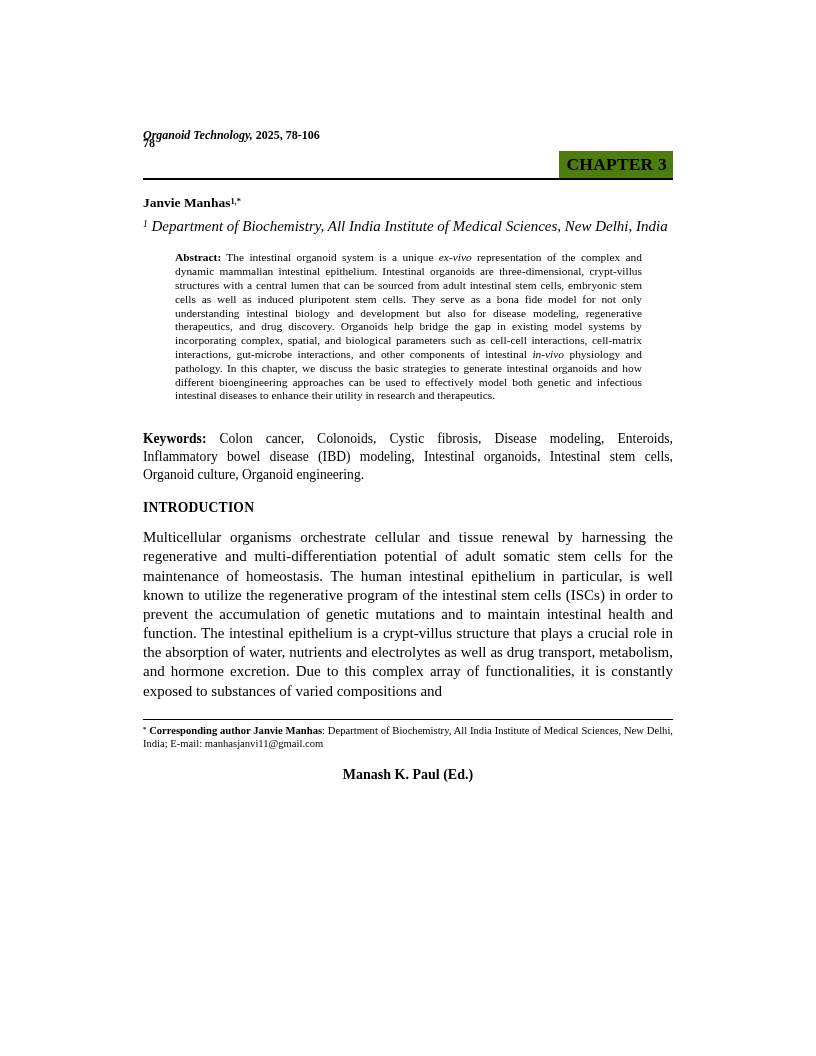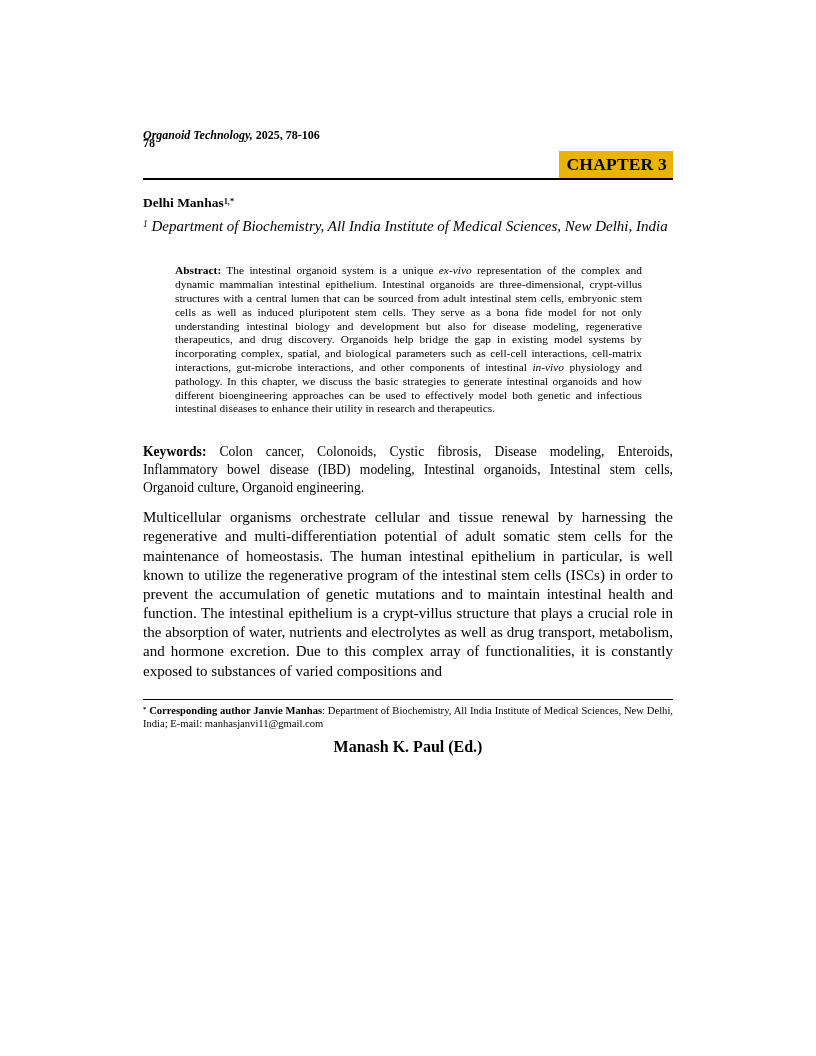--- a/index.html
+++ b/index.html
@@ -13,45 +13,45 @@
   .sheet { position: relative; width: 530px; margin-left: 143px; padding-top: 128px; }
 
   
   .header { position: relative; font-size: 12px; line-height: 1.2; }
   .pagenum { position: absolute; left: 0; top: 8px; font-weight: bold; }
   .running { text-align: left; }
 
   
   .chapter-row { margin-top: 9px; border-bottom: 2px solid #000; text-align: right; }
   .chapter-badge {
-    display: inline-block; background: #eab308;
+    display: inline-block; background: #4d7c0f;
     font-weight: bold; font-size: 17.5px; letter-spacing: 0.2px;
     padding: 3px 6px 3px 8px; vertical-align: bottom;
   }
 
   h1.title {
     margin: 13px 0 0; font-size: 20.5px; line-height: 1.3;
     font-weight: bold; text-align: justify;
   }
   .author { margin: 15px 0 0; font-size: 13.5px; }
   .affil  { margin: 7px 0 0;  font-size: 15px; }
 
   .abstract {
-    margin: 29px 31px 0 32px;
+    margin: 16px 31px 0 32px;
     font-size: 11.4px; line-height: 1.21; text-align: justify;
   }
   .keywords { margin: 27px 0 0; font-size: 13.6px; line-height: 1.3; text-align: justify; }
   h2.section { margin: 17px 0 0; font-size: 13.6px; font-weight: bold; letter-spacing: 0.2px; }
   .body-par { margin: 12px 0 0; font-size: 15px; line-height: 1.28; text-align: justify; }
 
   .footnote {
     margin-top: 18px; border-top: 1.5px solid #000; padding-top: 4px;
     font-size: 10.6px; line-height: 1.28; text-align: justify;
   }
-  .publisher { margin-top: 6px; text-align: center; font-weight: bold; font-size: 16px; line-height: 1.3; }
+  .publisher { margin-top: 15px; text-align: center; font-weight: bold; font-size: 14px; line-height: 1.3; }
   .publisher p { margin: 0; }
 
   
   .st-b { font-weight: bold; }
   .st-i { font-style: italic; }
   sup { font-size: 0.62em; line-height: 0; vertical-align: baseline; position: relative; top: -0.45em; }
 </style>
 </head>
 <body>
 
@@ -60,28 +60,29 @@
   <div class="header">
     <span class="pagenum">78</span>
     <div class="running"><span class="st-b st-i">Organoid Technology,</span><span class="st-b"> 2025, 78-106</span></div>
   </div>
 
   <div class="chapter-row">
     <span class="chapter-badge">CHAPTER 3</span>
   </div>
 
 
-  <p class="author"><span class="st-b">Delhi Manhas</span><sup class="st-b">1,*</sup></p>
+  <p class="author"><span class="st-b">Janvie Manhas</span><sup class="st-b">1,*</sup></p>
 
   <p class="affil"><sup class="st-i">1</sup><span class="st-i"> Department of Biochemistry, All India Institute of Medical Sciences, New Delhi, India</span></p>
 
   <p class="abstract"><span class="st-b">Abstract:</span><span> The intestinal organoid system is a unique </span><span class="st-i">ex-vivo</span><span> representation of the complex and dynamic mammalian intestinal epithelium. Intestinal organoids are three-dimensional, crypt-villus structures with a central lumen that can be sourced from adult intestinal stem cells, embryonic stem cells as well as induced pluripotent stem cells. They serve as a bona fide model for not only understanding intestinal biology and development but also for disease modeling, regenerative therapeutics, and drug discovery. Organoids help bridge the gap in existing model systems by incorporating complex, spatial, and biological parameters such as cell-cell interactions, cell-matrix interactions, gut-microbe interactions, and other components of intestinal </span><span class="st-i">in-vivo</span><span> physiology and pathology. In this chapter, we discuss the basic strategies to generate intestinal organoids and how different bioengineering approaches can be used to effectively model both genetic and infectious intestinal diseases to enhance their utility in research and therapeutics.</span></p>
 
   <p class="keywords"><span class="st-b">Keywords:</span><span> Colon cancer, Colonoids, Cystic fibrosis, Disease modeling, Enteroids, Inflammatory bowel disease (IBD) modeling, Intestinal organoids, Intestinal stem cells, Organoid culture, Organoid engineering.</span></p>
 
+  <h2 class="section">INTRODUCTION</h2>
 
   <p class="body-par">Multicellular organisms orchestrate cellular and tissue renewal by harnessing the regenerative and multi-differentiation potential of adult somatic stem cells for the maintenance of homeostasis. The human intestinal epithelium in particular, is well known to utilize the regenerative program of the intestinal stem cells (ISCs) in order to prevent the accumulation of genetic mutations and to maintain intestinal health and function. The intestinal epithelium is a crypt-villus structure that plays a crucial role in the absorption of water, nutrients and electrolytes as well as drug transport, metabolism, and hormone excretion. Due to this complex array of functionalities, it is constantly exposed to substances of varied compositions and</p>
 
   <div class="footnote"><sup class="st-b">*</sup><span> </span><span class="st-b">Corresponding author Janvie Manhas</span><span>: Department of Biochemistry, All India Institute of Medical Sciences, New Delhi, India; E-mail: manhasjanvi11@gmail.com</span></div>
 
   <div class="publisher">
     <p>Manash K. Paul (Ed.)</p>
   </div>
 
 </div>

